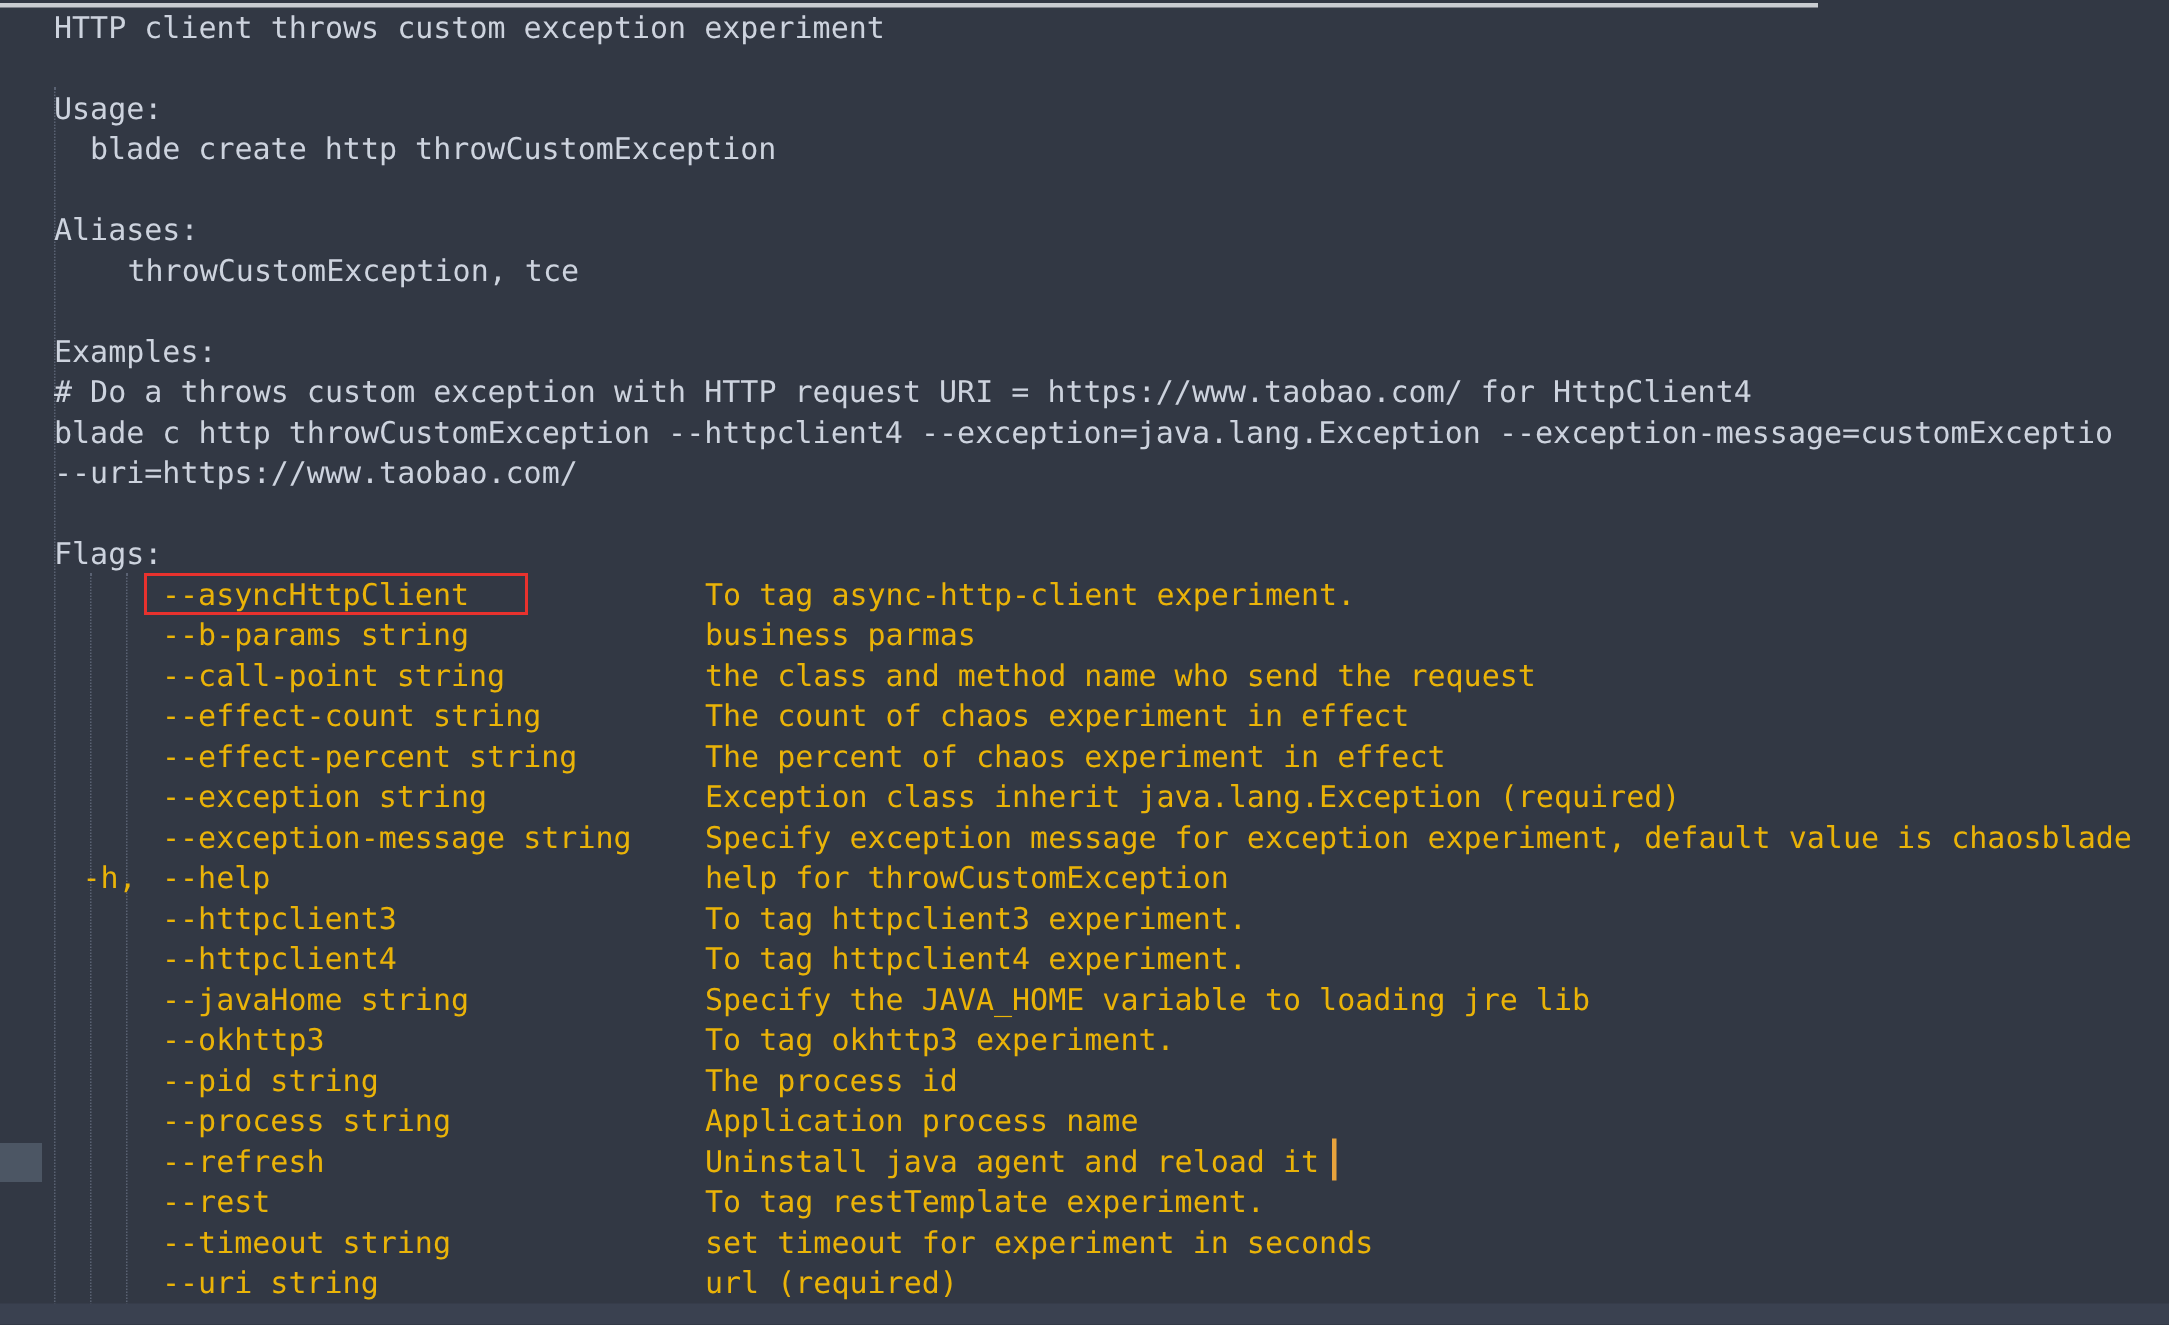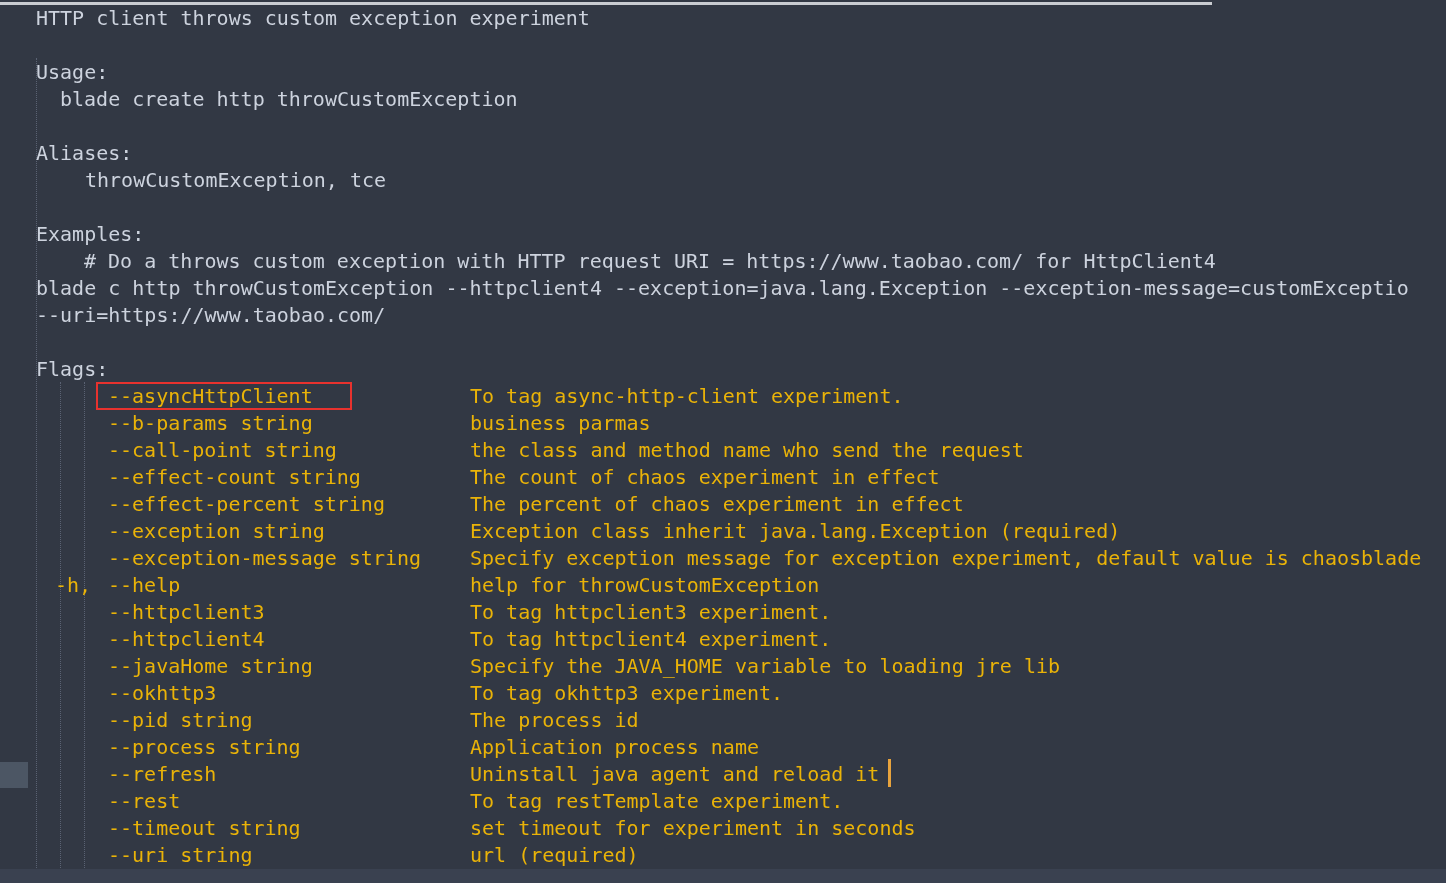--- a/index.html
+++ b/index.html
@@ -156,21 +156,21 @@
 
     <div class="line" style="top:5px;text-align:center;">HTTP client throws custom exception experiment</div>
 
     <div class="line" style="top:59px;text-align:center;">Usage:</div>
     <div class="line indent1" style="top:86px;">blade create http throwCustomException</div>
 
     <div class="line" style="top:140px;">Aliases:</div>
     <div class="line indent1" style="top:167px;margin-left:25px;">throwCustomException, tce</div>
 
     <div class="line" style="top:221px;text-align:center;">Examples:</div>
-    <div class="line" style="top:248px;margin-left:48px;"># Do a throws custom exception with HTTP request URI = https://www.taobao.com/ for HttpClient4</div>
+    <div class="line" style="top:248px;"># Do a throws custom exception with HTTP request URI = https://www.taobao.com/ for HttpClient4</div>
     <div class="line" style="top:275px;">blade c http throwCustomException --httpclient4 --exception=java.lang.Exception --exception-message=customExceptio</div>
     <div class="line" style="top:302px;">--uri=https://www.taobao.com/</div>
 
     <div class="line" style="top:356px;">Flags:</div>
 
     
     <div id="flag-rows"><div class="flag-row" style="top: 383px; left: 0px; width: 1446px;"><span class="flag-name">--asyncHttpClient</span><span class="flag-desc">To tag async-http-client experiment.</span></div><div class="flag-row" style="top: 410px; left: 0px; width: 1446px;"><span class="flag-name">--b-params string</span><span class="flag-desc">business parmas</span></div><div class="flag-row" style="top: 437px; left: 0px; width: 1446px;"><span class="flag-name">--call-point string</span><span class="flag-desc">the class and method name who send the request</span></div><div class="flag-row" style="top: 464px; left: 0px; width: 1446px;"><span class="flag-name">--effect-count string</span><span class="flag-desc">The count of chaos experiment in effect</span></div><div class="flag-row" style="top: 491px; left: 0px; width: 1446px;"><span class="flag-name">--effect-percent string</span><span class="flag-desc">The percent of chaos experiment in effect</span></div><div class="flag-row" style="top: 518px; left: 0px; width: 1446px;"><span class="flag-name">--exception string</span><span class="flag-desc">Exception class inherit java.lang.Exception (required)</span></div><div class="flag-row" style="top: 545px; left: 0px; width: 1446px;"><span class="flag-name">--exception-message string</span><span class="flag-desc">Specify exception message for exception experiment, default value is chaosblade</span></div><div class="flag-row" style="top: 572px; left: 0px; width: 1446px;"><span class="flag-short">-h,</span><span class="flag-name">--help</span><span class="flag-desc">help for throwCustomException</span></div><div class="flag-row" style="top: 599px; left: 0px; width: 1446px;"><span class="flag-name">--httpclient3</span><span class="flag-desc">To tag httpclient3 experiment.</span></div><div class="flag-row" style="top: 626px; left: 0px; width: 1446px;"><span class="flag-name">--httpclient4</span><span class="flag-desc">To tag httpclient4 experiment.</span></div><div class="flag-row" style="top: 653px; left: 0px; width: 1446px;"><span class="flag-name">--javaHome string</span><span class="flag-desc">Specify the JAVA_HOME variable to loading jre lib</span></div><div class="flag-row" style="top: 680px; left: 0px; width: 1446px;"><span class="flag-name">--okhttp3</span><span class="flag-desc">To tag okhttp3 experiment.</span></div><div class="flag-row" style="top: 707px; left: 0px; width: 1446px;"><span class="flag-name">--pid string</span><span class="flag-desc">The process id</span></div><div class="flag-row" style="top: 734px; left: 0px; width: 1446px;"><span class="flag-name">--process string</span><span class="flag-desc">Application process name</span></div><div class="flag-row" style="top: 761px; left: 0px; width: 1446px;"><span class="flag-name">--refresh</span><span class="flag-desc">Uninstall java agent and reload it</span></div><div class="flag-row" style="top: 788px; left: 0px; width: 1446px;"><span class="flag-name">--rest</span><span class="flag-desc">To tag restTemplate experiment.</span></div><div class="flag-row" style="top: 815px; left: 0px; width: 1446px;"><span class="flag-name">--timeout string</span><span class="flag-desc">set timeout for experiment in seconds</span></div><div class="flag-row" style="top: 842px; left: 0px; width: 1446px;"><span class="flag-name">--uri string</span><span class="flag-desc">url (required)</span></div></div>
 
   </div>
 

